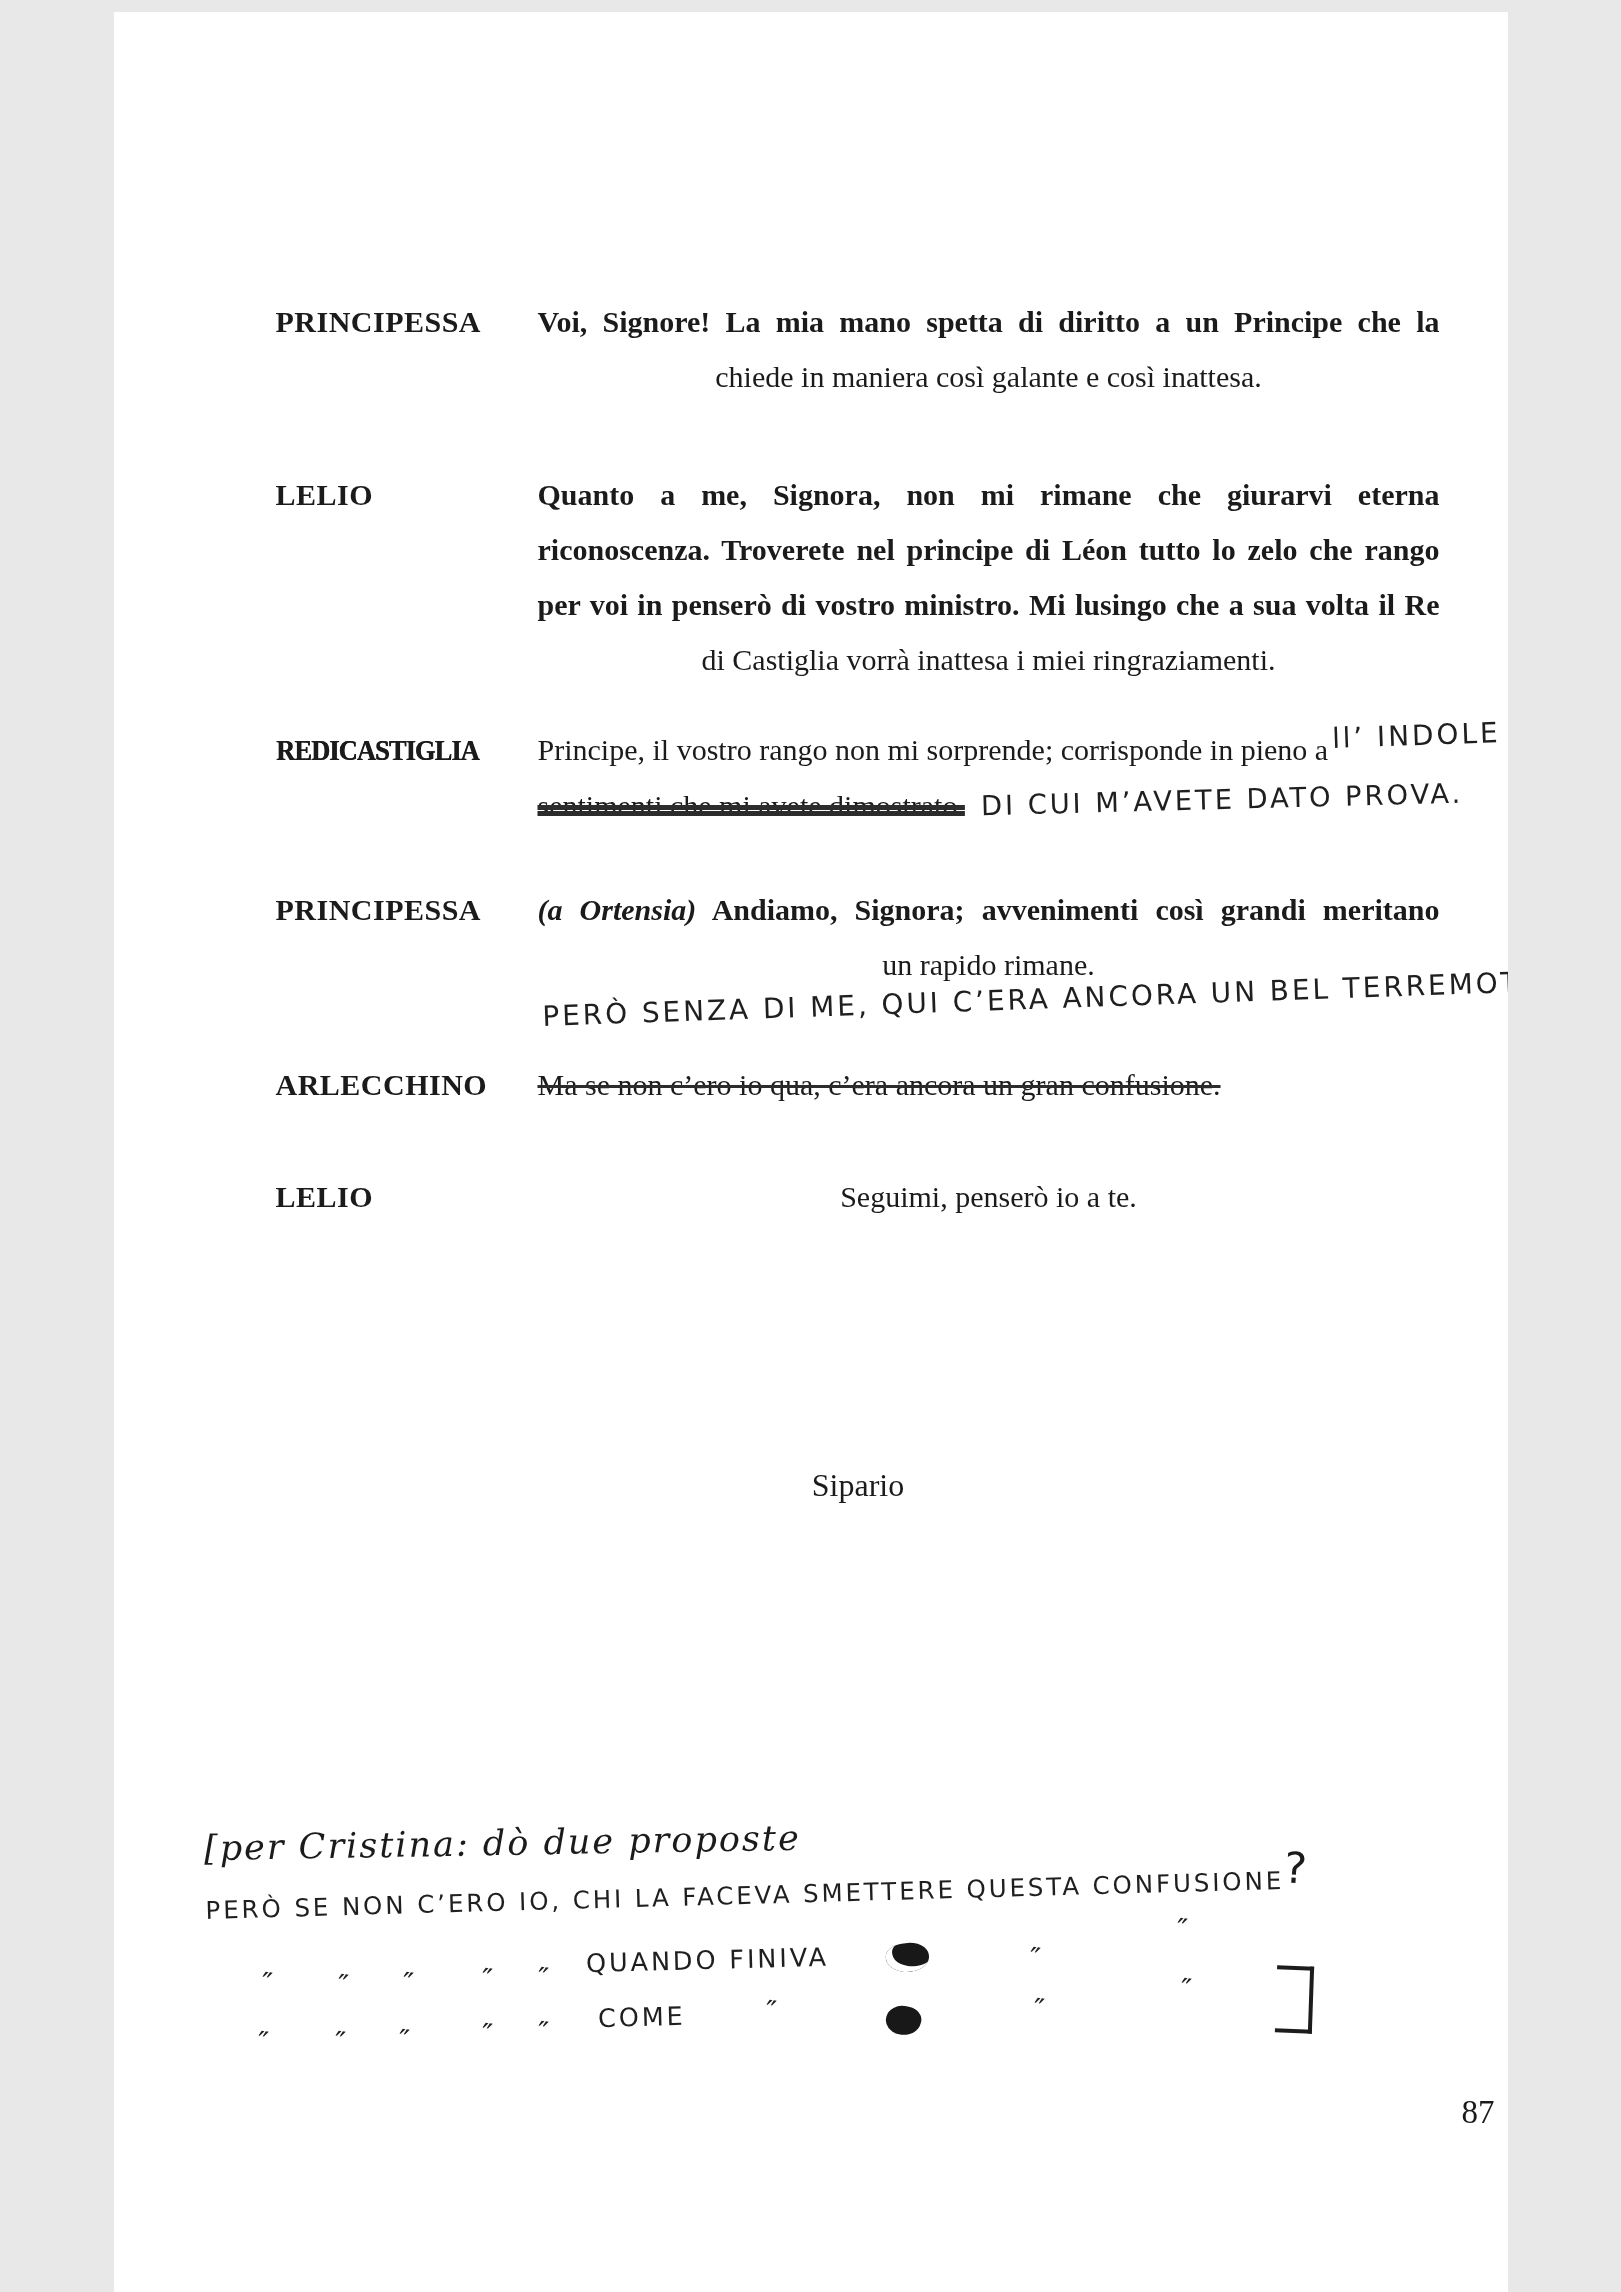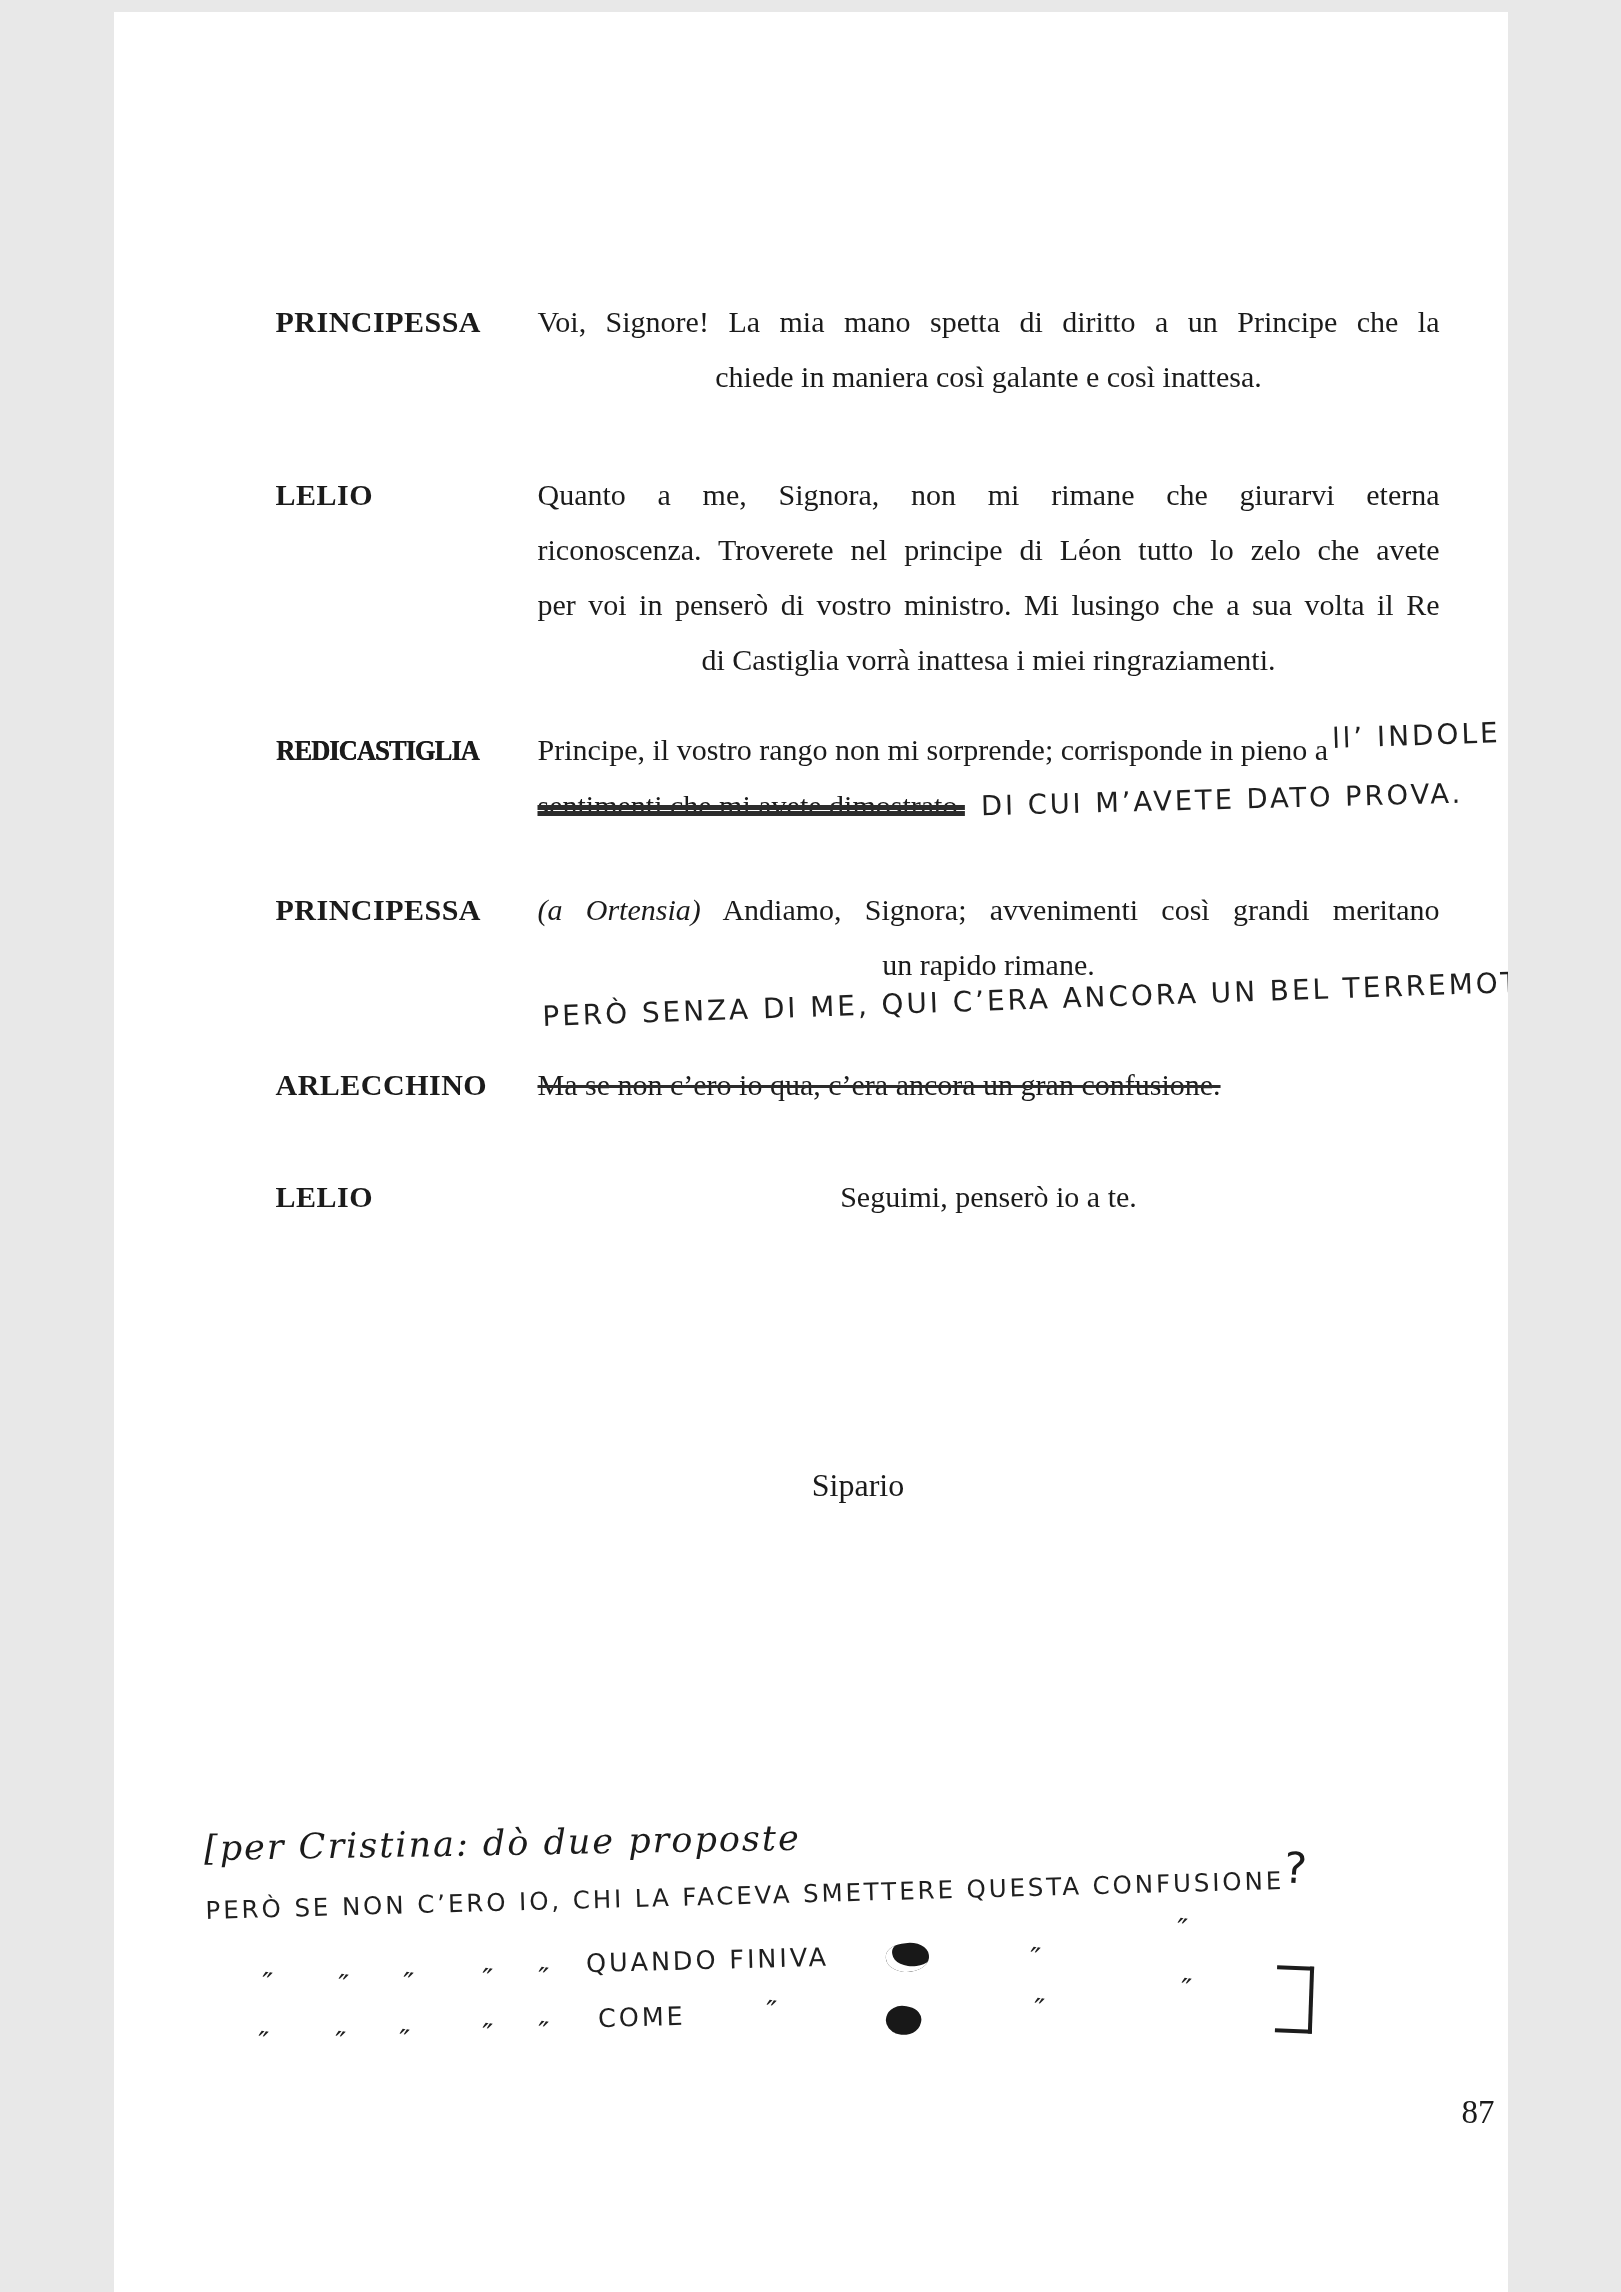--- a/index.html
+++ b/index.html
@@ -22,21 +22,21 @@
     line-height:55px;
   }
   .speaker {
     flex:none;
     width:262px;
     font-weight:bold;
     letter-spacing:0.5px;
   }
   .speaker.condensed span { display:inline-block; transform:scaleX(0.88); transform-origin:left; letter-spacing:-1px; text-shadow:0.6px 0 0 #1b1b1b; }
   .dialogue { width:902px; flex:none; }
-  .jline { white-space:nowrap; text-align:justify; text-align-last:justify; }
+  .jline { white-space:nowrap; text-align:justify; text-align-last:justify;font-weight:bold; }
   .lline { white-space:nowrap; text-align:center; }
   .nowrap { white-space:nowrap; }
   .stage-dir { font-style:italic; }
   .struck { text-decoration:line-through; text-decoration-thickness:3.4px; text-decoration-color:#2c2c2c; }
   .struck-double { text-decoration:line-through; text-decoration-style:double; text-decoration-thickness:4.9px; text-decoration-color:#2c2c2c; }
 
   
   .hand {
     font-family:"DejaVu Sans", sans-serif;
     color:#1f1f1f;
@@ -117,21 +117,21 @@
     <div class="dialogue">
       <div class="jline">Voi, Signore! La mia mano spetta di diritto a un Principe che la</div>
       <div class="lline">chiede in maniera così galante e così inattesa.</div>
     </div>
   </div>
 
   <div class="block" style="top:455px">
     <div class="speaker">LELIO</div>
     <div class="dialogue">
       <div class="jline">Quanto a me, Signora, non mi rimane che giurarvi eterna</div>
-      <div class="jline">riconoscenza. Troverete nel principe di Léon tutto lo zelo che avete</div>
+      <div class="jline">riconoscenza. Troverete nel principe di Léon tutto lo zelo che rango</div>
       <div class="jline">per voi in penserò di vostro ministro. Mi lusingo che a sua volta il Re</div>
       <div class="lline">di Castiglia vorrà inattesa i miei ringraziamenti.</div>
     </div>
   </div>
 
   <div class="block" style="top:710px">
     <div class="speaker condensed"><span>REDICASTIGLIA</span></div>
     <div class="dialogue">
       <div class="nowrap">
         <span>Principe, il vostro rango non mi sorprende; corrisponde in pieno a</span><span class="hand hand-inline-super">ll’ INDOLE</span>

